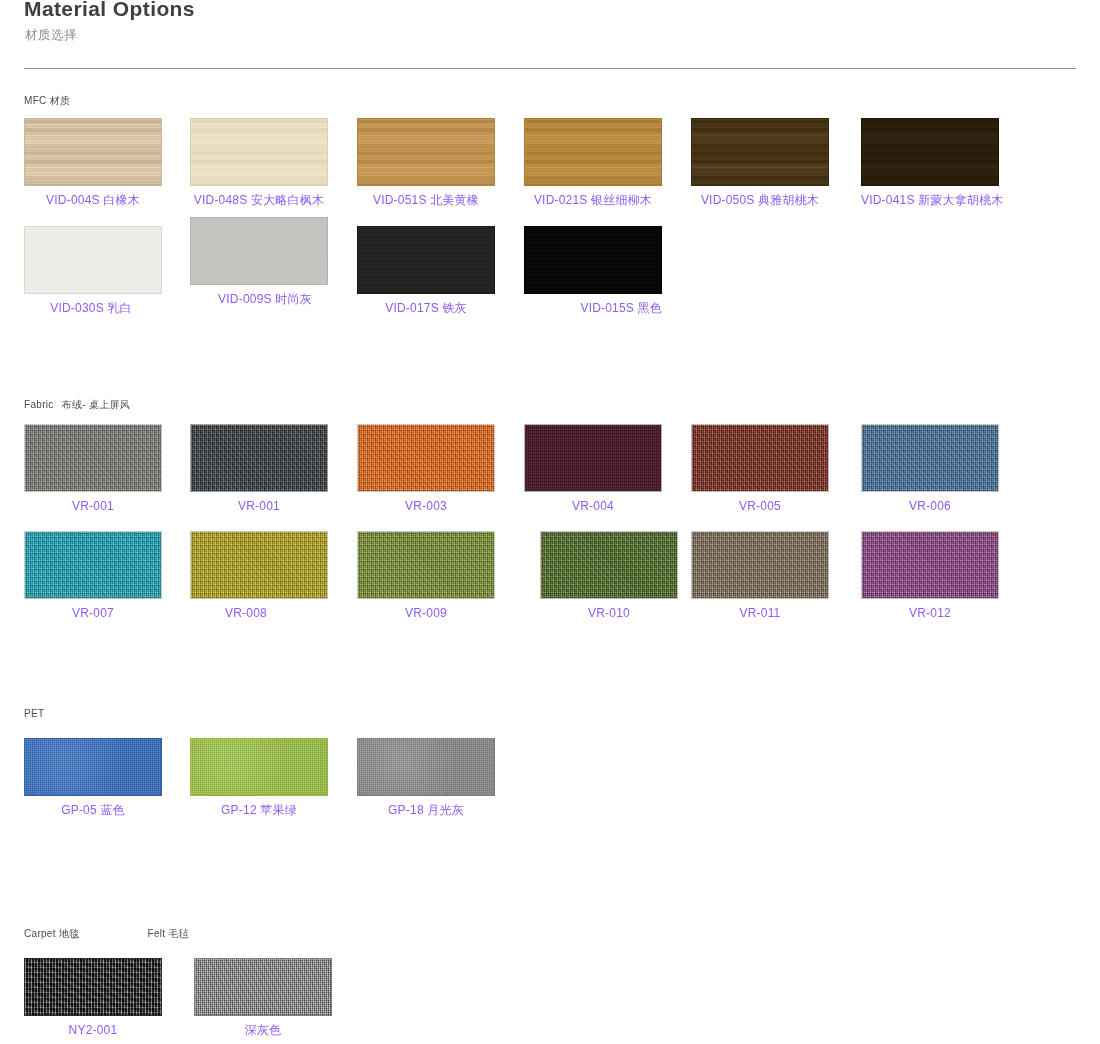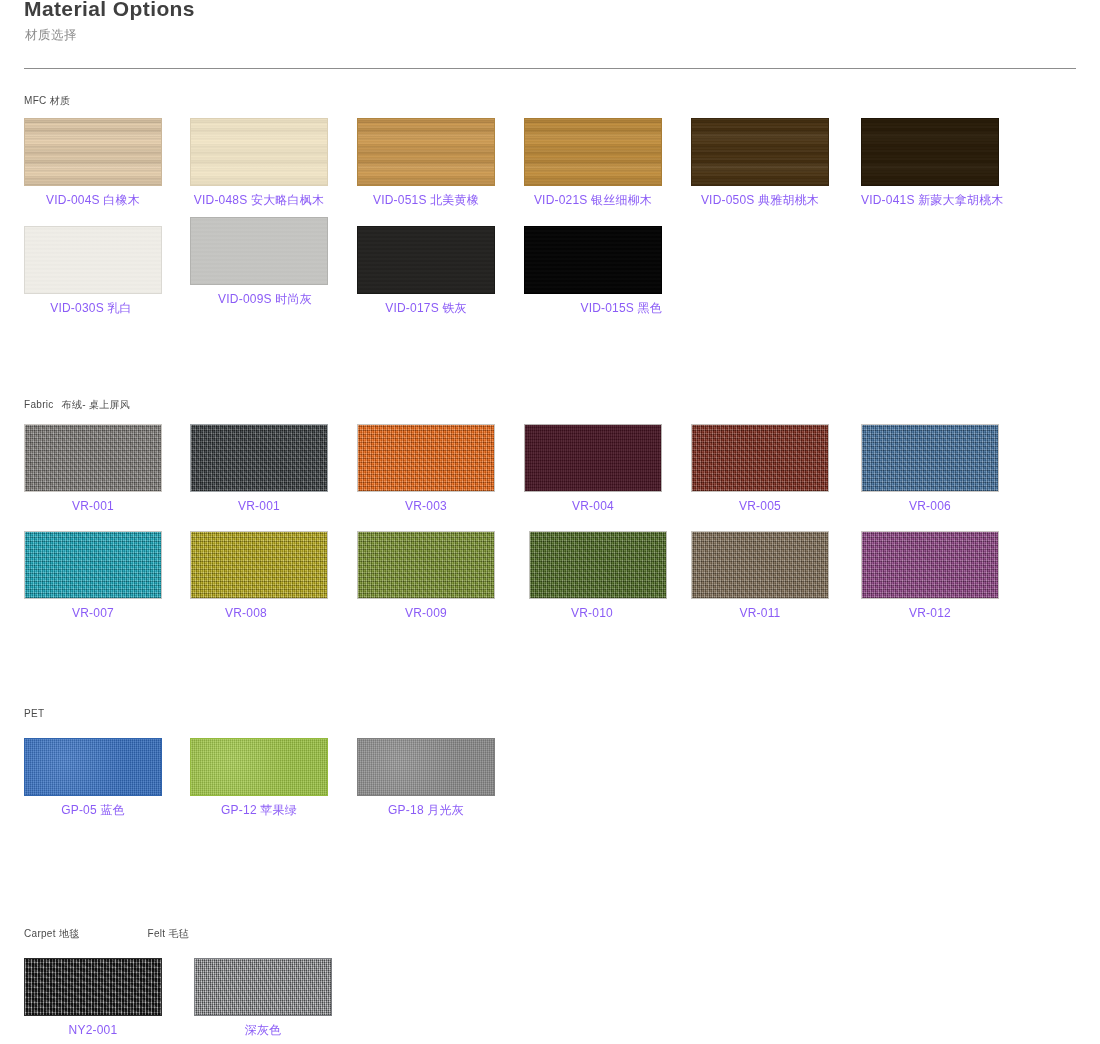--- a/index.html
+++ b/index.html
@@ -269,21 +269,21 @@
         <div class="swatch-label">VR-007</div>
       </div>
       <div class="swatch-cell" style="left: 190px; top: 531px; width: 112px;">
         <div class="swatch tex-weave" style="width: 138px; height: 68px; background-color: rgb(184, 170, 17); border: 1px solid rgb(201, 198, 192);"></div>
         <div class="swatch-label">VR-008</div>
       </div>
       <div class="swatch-cell" style="left: 357px; top: 531px; width: 138px;">
         <div class="swatch tex-weave" style="width: 138px; height: 68px; background-color: rgb(120, 146, 40); border: 1px solid rgb(198, 197, 191);"></div>
         <div class="swatch-label">VR-009</div>
       </div>
-      <div class="swatch-cell" style="left: 529px; top: 531px; width: 126px;">
+      <div class="swatch-cell" style="left: 540px; top: 531px; width: 138px;">
         <div class="swatch tex-weave" style="width: 138px; height: 68px; background-color: rgb(71, 103, 26); border: 1px solid rgb(192, 192, 186);"></div>
         <div class="swatch-label">VR-010</div>
       </div>
       <div class="swatch-cell" style="left: 691px; top: 531px; width: 138px;">
         <div class="swatch tex-weave" style="width: 138px; height: 68px; background-color: rgb(125, 106, 82); border: 1px solid rgb(198, 195, 189);"></div>
         <div class="swatch-label">VR-011</div>
       </div>
       <div class="swatch-cell" style="left: 861px; top: 531px; width: 138px;">
         <div class="swatch tex-weave" style="width: 138px; height: 68px; background-color: rgb(140, 61, 130); border: 1px solid rgb(201, 196, 194);"></div>
         <div class="swatch-label">VR-012</div>

